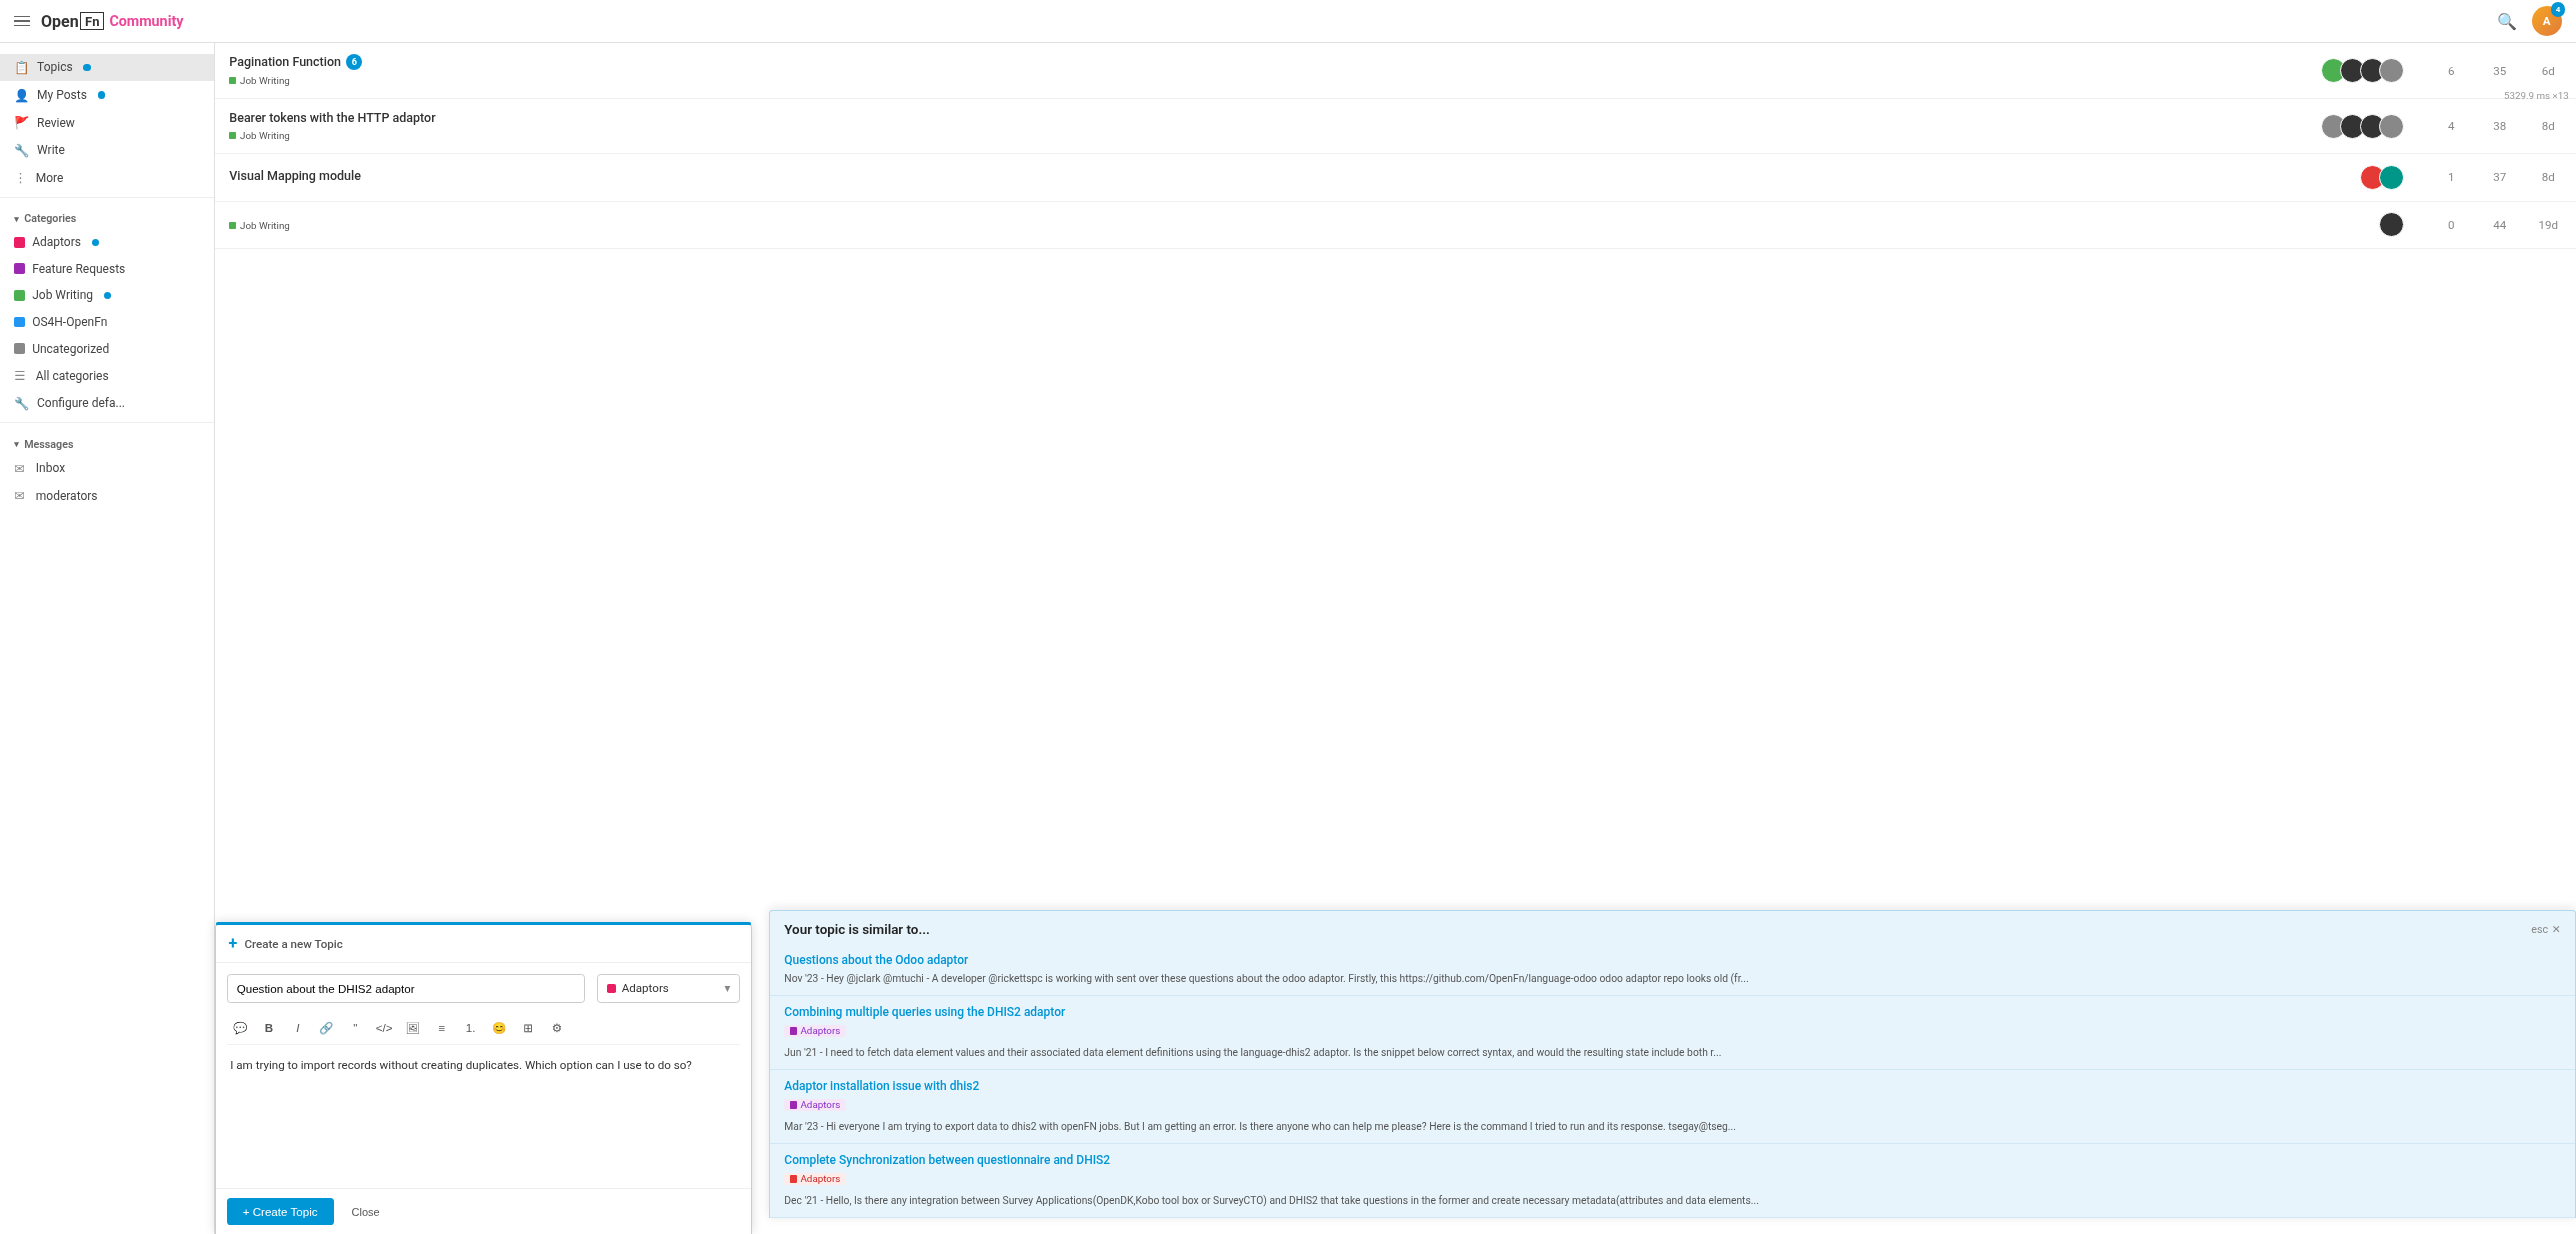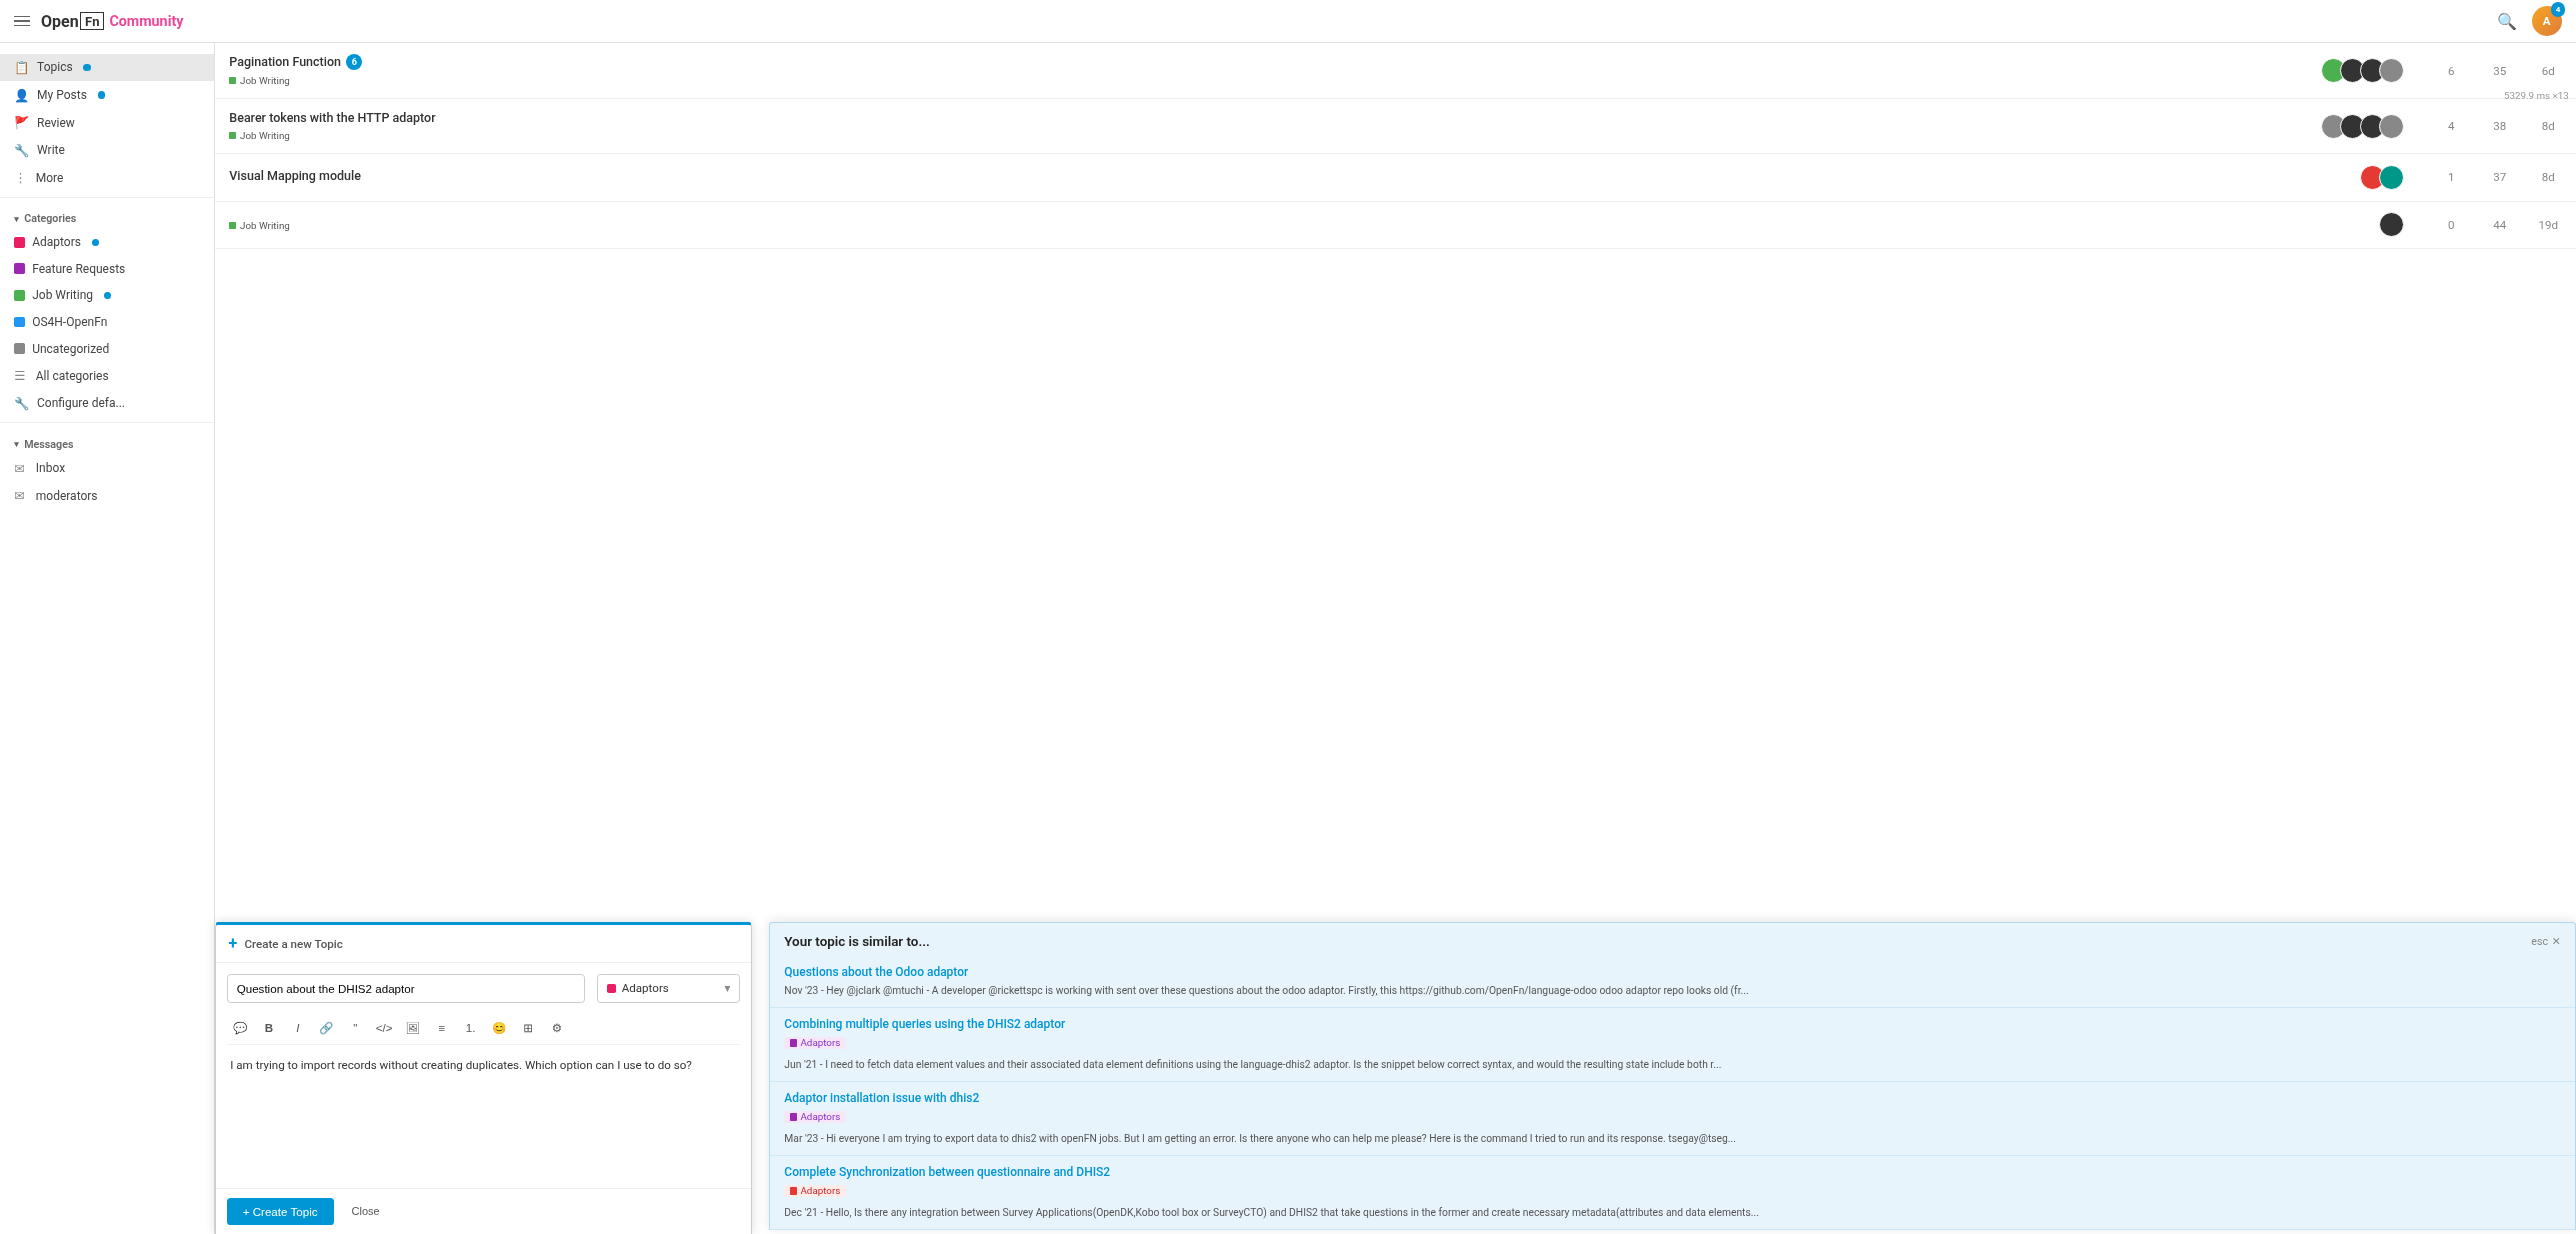--- a/index.html
+++ b/index.html
@@ -83,27 +83,27 @@
     .composer-header { display: flex; align-items: center; padding: 9px 12.5px; border-bottom: 0.9px solid #eee; font-size: 11.6px; font-weight: 500; color: #555; gap: 7.2px; }
     .composer-plus { color: #0095d5; font-size: 16px; font-weight: bold; }
     .composer-body { padding: 10.7px; }
     .composer-row { display: flex; gap: 12px; margin-bottom: 9px; }
     .composer-input { flex: 1; border: 0.9px solid #ccc; border-radius: 3.6px; padding: 6.3px 9px; font-size: 11.6px; outline: none; }
     .composer-select { border: 0.9px solid #ccc; border-radius: 3.6px; padding: 6.3px 9px; font-size: 11.6px; display: flex; align-items: center; gap: 5.4px; background: #fff; min-width: 143px; cursor: pointer; }
     .select-arrow { margin-left: auto; color: #888; }
     .composer-toolbar { display: flex; align-items: center; gap: 1.8px; padding: 3.6px 0; border-bottom: 0.9px solid #f0f0f0; margin-bottom: 7.2px; }
     .toolbar-btn { width: 27px; height: 25px; display: flex; align-items: center; justify-content: center; border-radius: 2.7px; cursor: pointer; color: #555; font-size: 11.6px; border: none; background: none; }
     .composer-text-area { min-height: 125px; font-size: 11.6px; color: #333; line-height: 1.5; padding: 5.4px 3.6px; }
-    .composer-footer { display: flex; align-items: flex-start; gap: 9px; padding: 9px 10.7px; border-top: 0.9px solid #eee; }
+    .composer-footer { display: flex; align-items: flex-end; gap: 9px; padding: 9px 10.7px; border-top: 0.9px solid #eee; }
     .btn-create { background: #0095d5; color: #fff; border: none; border-radius: 3.6px; padding: 7.2px 16px; font-size: 11.6px; cursor: pointer; font-weight: 500; display: flex; align-items: center; gap: 5.4px; }
     .btn-close { background: none; border: none; color: #555; font-size: 11px; cursor: pointer; padding: 7.2px 9px; }
 
     
     .similar-panel {
-      position: absolute; bottom: 4px; left: 769px; right: 0; background: #e8f4fb; border: 0.9px solid #b3d9f0; border-bottom: none; border-radius: 3.6px 3.6px 0 0; box-shadow: 0 -1.8px 10.7px rgba(0,0,0,0.1); pointer-events: all; z-index: 60; overflow-y: auto; max-height: 340px;
+      position: absolute; bottom: 16px; left: 769px; right: 0; background: #e8f4fb; border: 0.9px solid #b3d9f0; border-bottom: none; border-radius: 3.6px 3.6px 0 0; box-shadow: 0 -1.8px 10.7px rgba(0,0,0,0.1); pointer-events: all; z-index: 60; overflow-y: auto; max-height: 340px;
     }
     .similar-header { display: flex; align-items: center; justify-content: space-between; padding: 10.7px 14.3px 7.2px; }
     .similar-title { font-size: 13.4px; font-weight: 600; color: #222; }
     .similar-esc { color: #888; font-size: 10.7px; cursor: pointer; display: flex; align-items: center; gap: 3.6px; }
     .similar-item { padding: 9px 14.3px; border-bottom: 0.9px solid #d0e8f5; }
     .similar-item-title { font-size: 12px; color: #0095d5; font-weight: 500; margin-bottom: 3.6px; cursor: pointer; }
     .similar-cat-tag { display: inline-flex; align-items: center; gap: 3.6px; font-size: 9.8px; background: #f5e6f8; color: #8b2fc9; border-radius: 2.7px; padding: 0.9px 5.4px; margin-bottom: 3.6px; }
     .similar-cat-dot { width: 7.2px; height: 7.2px; border-radius: 0.9px; background: #9c27b0; }
     .similar-cat-tag-red { background: #fdecea; color: #c62828; }
     .similar-cat-dot-red { background: #e53935; }

